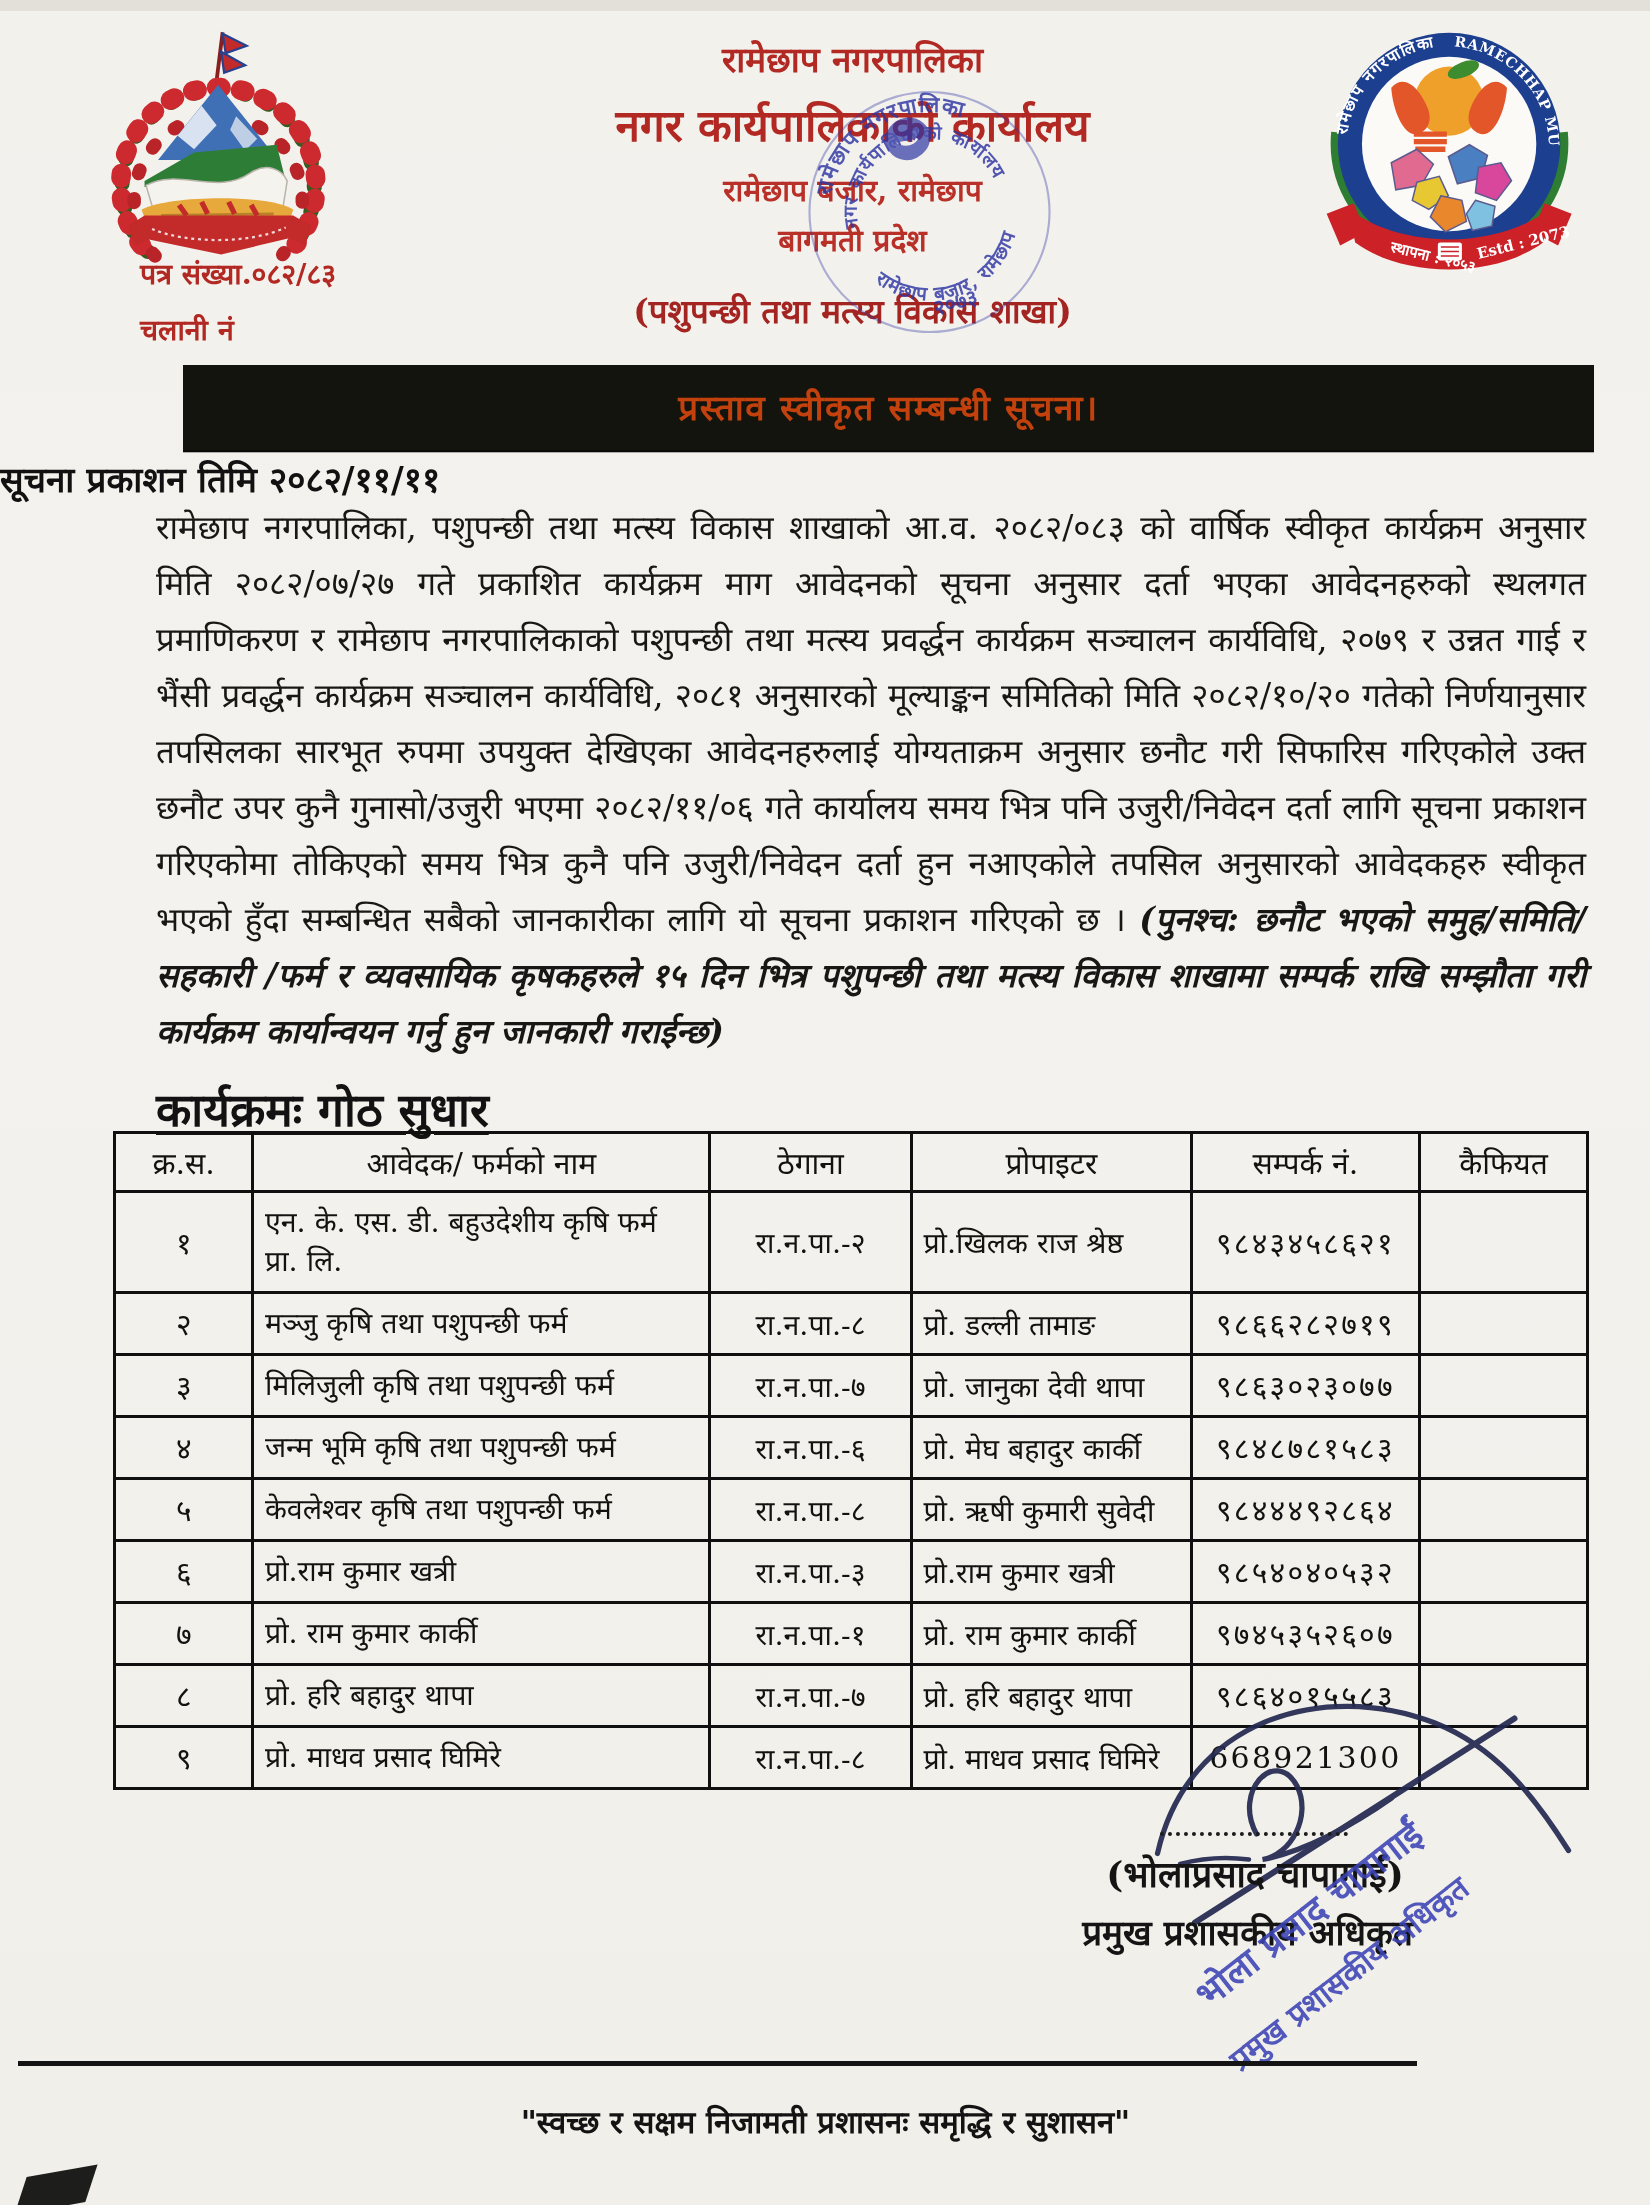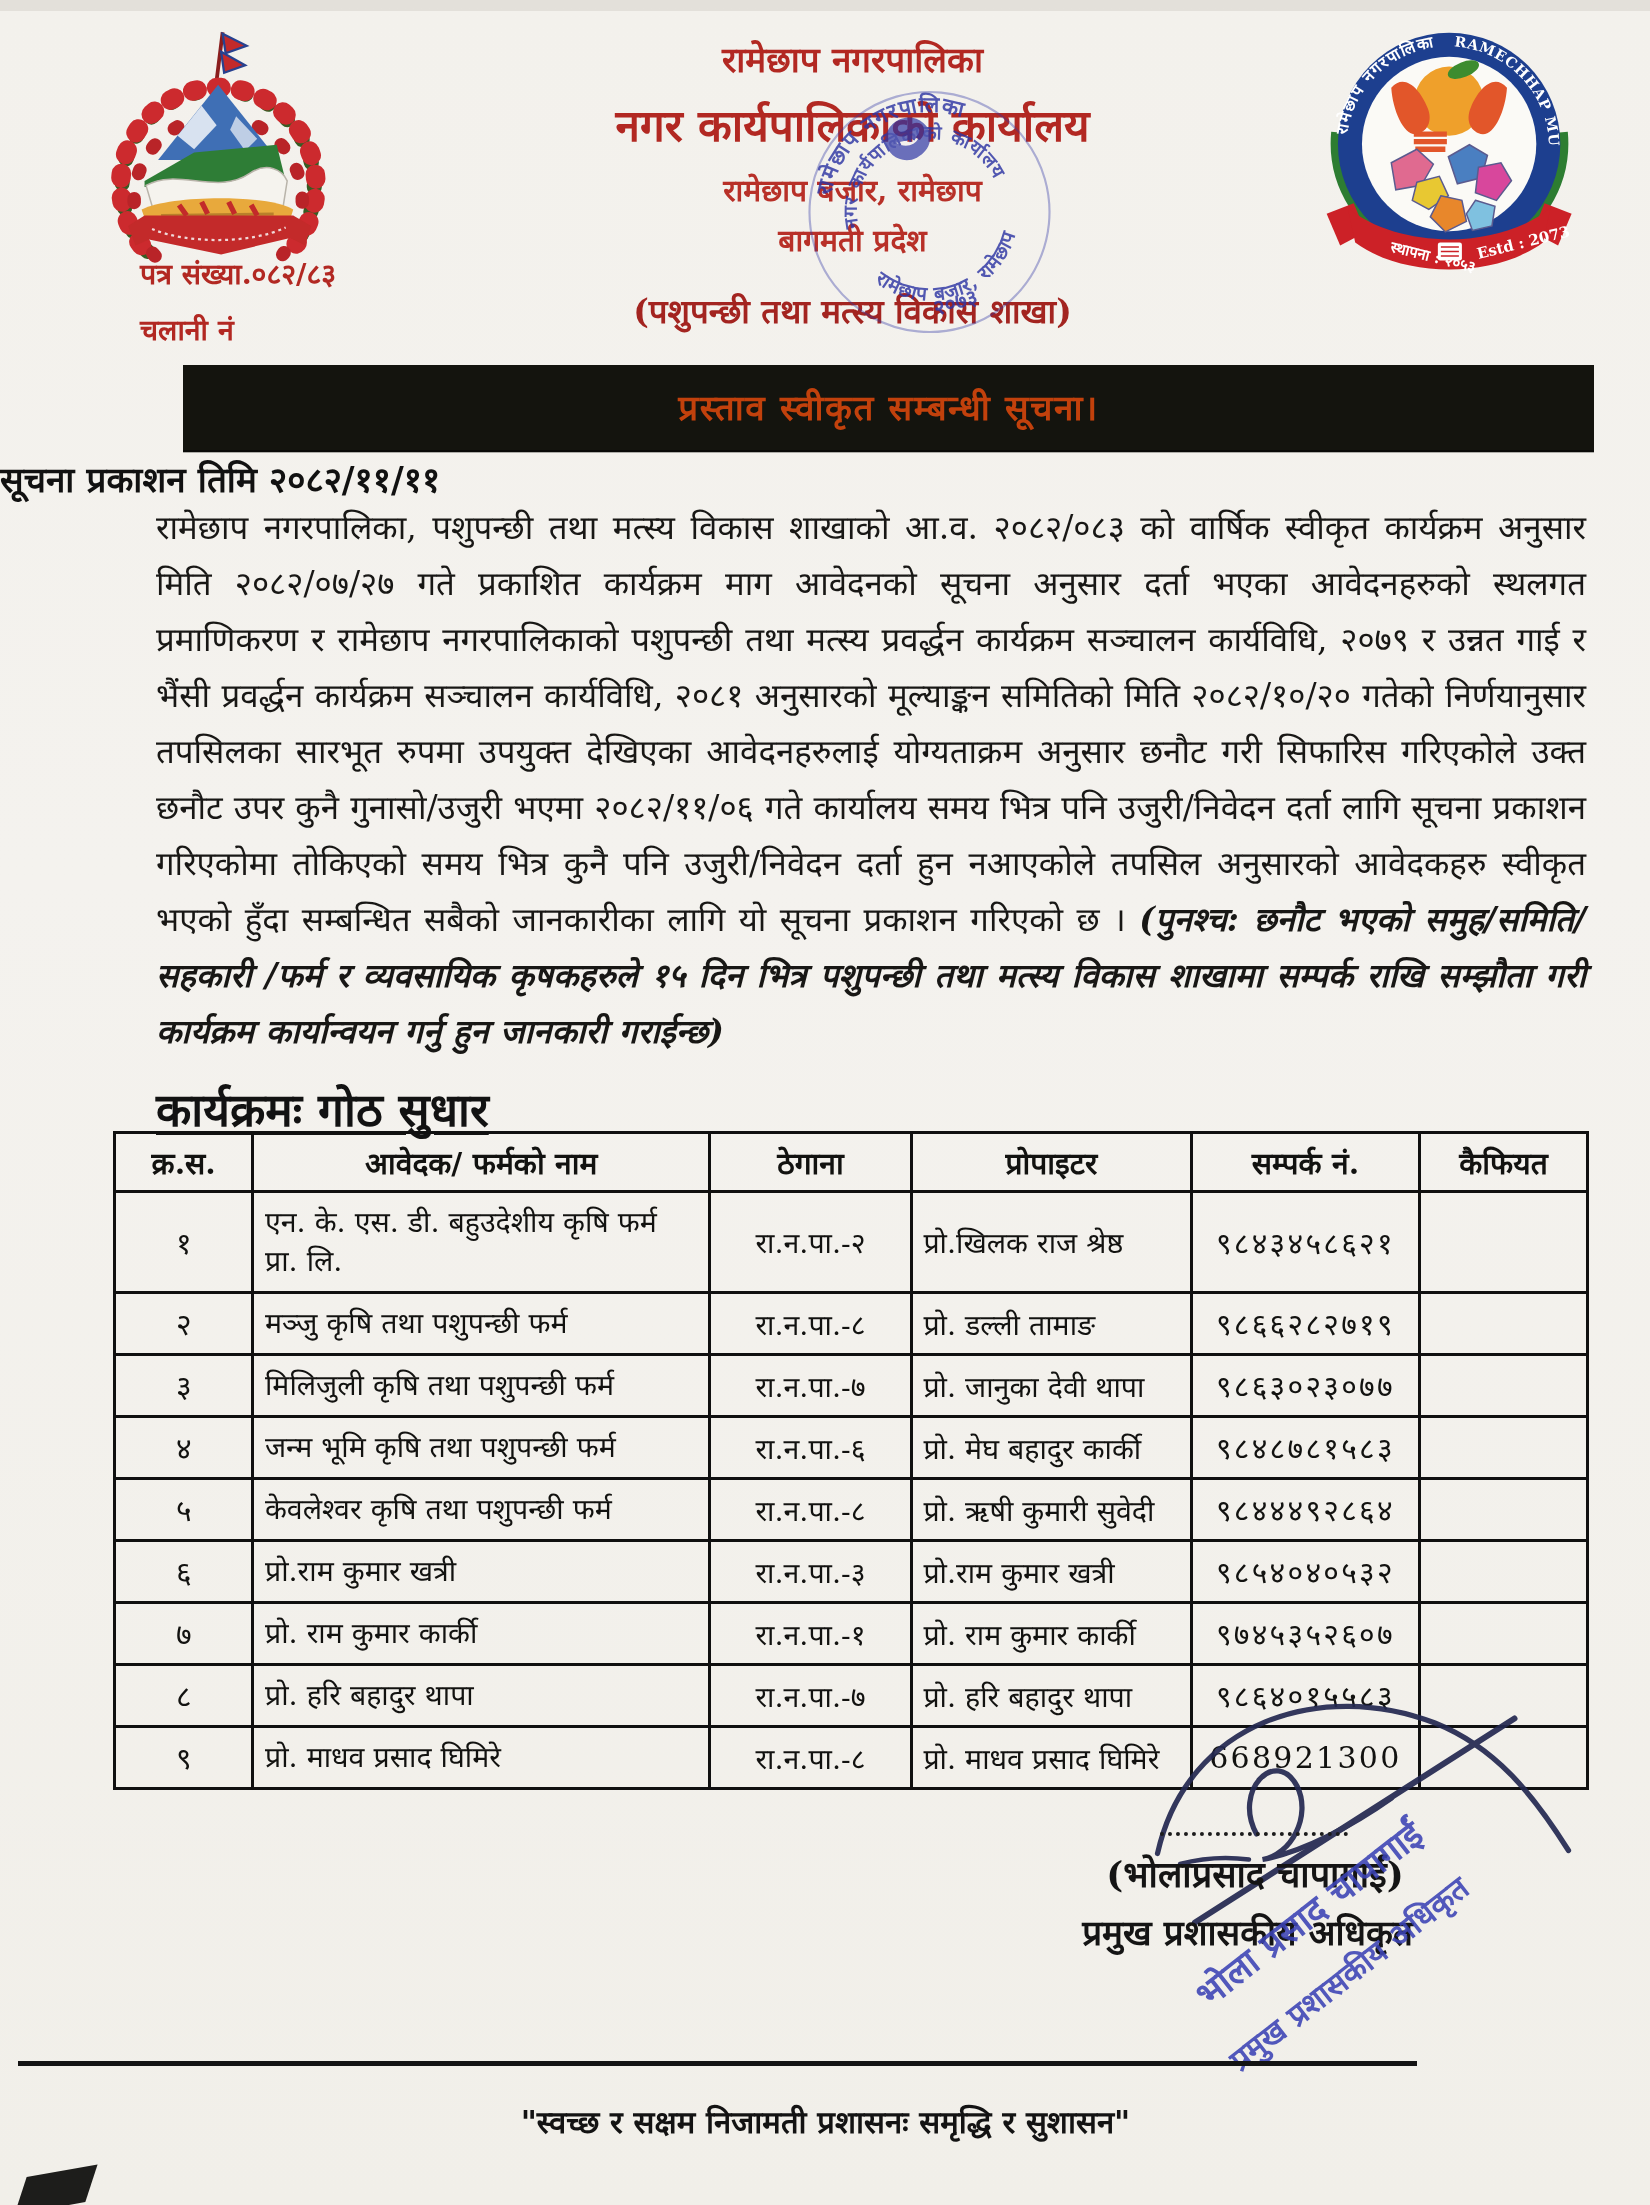--- a/index.html
+++ b/index.html
@@ -41,21 +41,21 @@
   .bodytext .ps{font-weight:bold;font-style:italic;}
   .program{position:absolute;left:156px;top:1077px;font-size:46px;font-weight:bold;color:#121212;
     text-decoration:underline;text-underline-offset:6px;text-decoration-thickness:3px;}
   
   table.main{
     position:absolute;left:113px;top:1131px;width:1476px;
     border-collapse:collapse;table-layout:fixed;
     font-size:28.5px;color:#121210;
   }
   table.main th,table.main td{border:3px solid #101010;padding:3px 10.5px;overflow:hidden;}
-  table.main th{font-weight:bold;text-align:center;height:50px;font-size:30px;margin-top:30px;}
+  table.main th{font-weight:normal;text-align:center;height:50px;font-size:30px;margin-top:30px;}
   table.main td{height:53px;vertical-align:middle;}
   table.main tbody tr:first-child td{height:92px;}
   td.c0{text-align:center;font-size:30px;}
   td.c1{text-align:left;line-height:39px;}
   td.c2{text-align:center;}
   td.c3{text-align:left;}
   td.c4{text-align:center;letter-spacing:2.3px;font-size:30px;}
   td.c5{text-align:center;}
   
   .sig-svg{position:absolute;left:1067px;top:1675px;width:571px;height:315px;pointer-events:none;}

